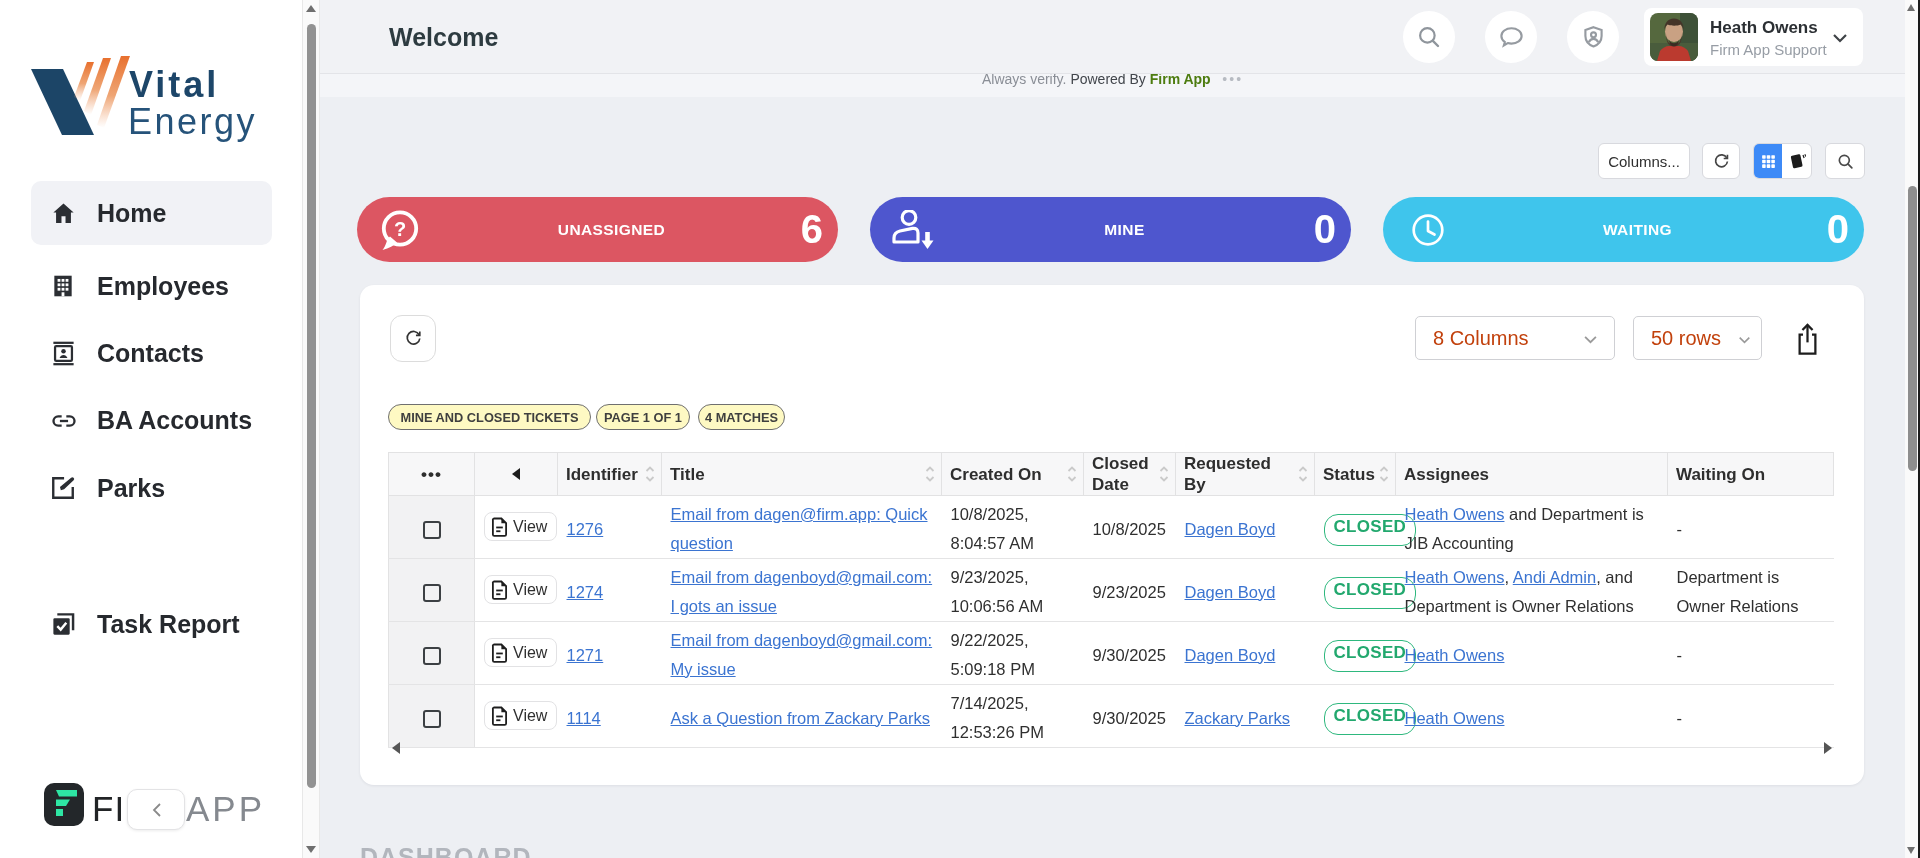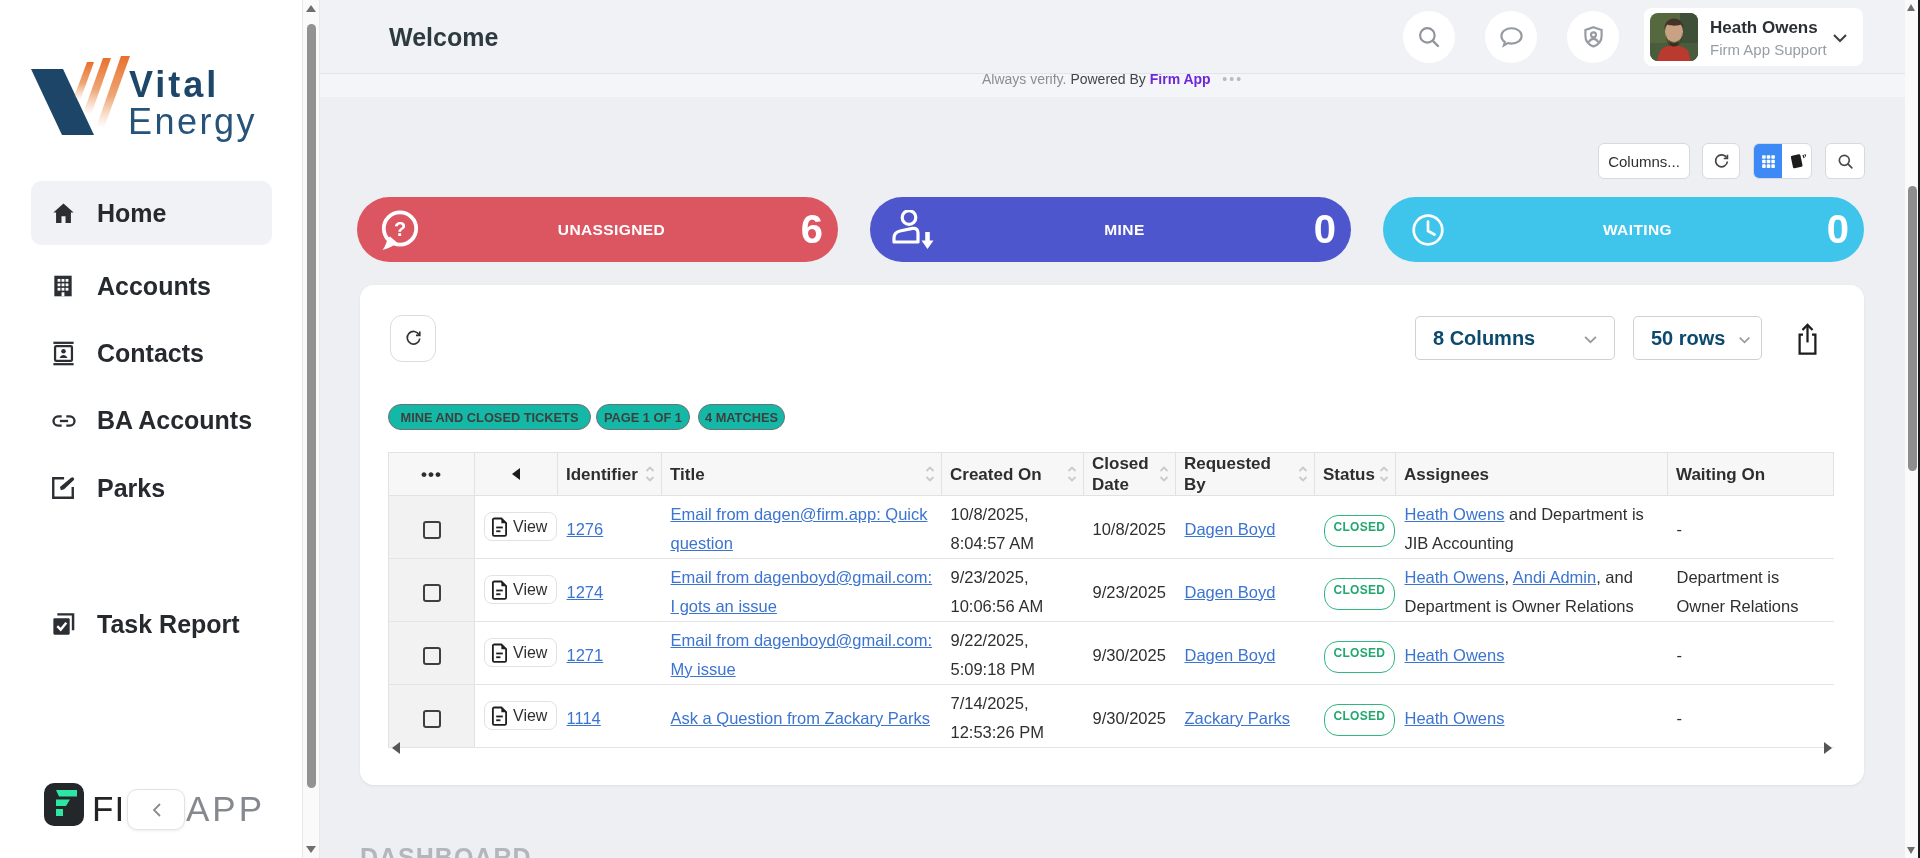--- a/index.html
+++ b/index.html
@@ -19,31 +19,31 @@
 
 .tbtn{position:absolute;top:143px;height:36px;background:#fff;border:1px solid #d8d9de;border-radius:6px;display:flex;align-items:center;justify-content:center;font-size:15px;color:#2e2e2e}
 
 .pill{position:absolute;top:197px;width:481px;height:65px;border-radius:33px;color:#fff}
 .pill .lbl{position:absolute;left:14px;width:100%;text-align:center;top:0;height:65px;line-height:65px;font-size:15.5px;font-weight:bold;letter-spacing:.4px}
 .pill .num{position:absolute;right:15px;top:0;height:65px;line-height:65px;font-size:40px;font-weight:bold}
 .pill svg{position:absolute;left:24px;top:12px}
 
 #card{position:absolute;left:360px;top:285px;width:1504px;height:500px;background:#fff;border-radius:14px;box-shadow:0 1px 3px rgba(20,20,40,.07)}
 #cardrefresh{position:absolute;left:390px;top:315px;width:46px;height:47px;border:1px solid #dcdcdc;border-radius:12px;background:#fff;display:flex;align-items:center;justify-content:center}
-.sel{position:absolute;top:316px;height:44px;background:#fff;border:1px solid #cfd0d4;border-radius:5px;font-size:20px;font-weight:bold;color:#0c4a6e;display:flex;align-items:center;padding-left:17px}
-.chip{position:absolute;top:404px;height:26px;border:1.5px solid #6f6f6f;border-radius:14px;font-size:12.8px;font-weight:bold;color:#3f3f3f;letter-spacing:0px;display:flex;align-items:center;justify-content:center;background:#14b8a6}
+.sel{position:absolute;top:316px;height:44px;background:#fff;border:1px solid #cfd0d4;border-radius:5px;font-size:20px;font-weight:normal;color:#c2410c;display:flex;align-items:center;padding-left:17px}
+.chip{position:absolute;top:404px;height:26px;border:1.5px solid #6f6f6f;border-radius:14px;font-size:12.8px;font-weight:bold;color:#3f3f3f;letter-spacing:0px;display:flex;align-items:center;justify-content:center;background:#fef9c3}
 
 #tbl{position:absolute;left:388px;top:452px;width:1446px;border-collapse:collapse;table-layout:fixed}
 #tbl th{background:#f7f7f8;border:1px solid #e2e2e3;font-size:17px;font-weight:bold;color:#2e2e2e;text-align:left;padding:0 8px;height:42px;vertical-align:middle;position:relative;line-height:21px}
 #tbl td{border-bottom:1px solid #e4e4e5;font-size:16.5px;color:#2f2f2f;padding:4px 9px 0;height:60px;vertical-align:middle;background:#fff;line-height:29px}
 #tbl td.cb{background:#f2f2f3;border-left:1px solid #e2e2e3;border-right:1px solid #e2e2e3;text-align:center}
 #tbl a{color:#3b74d1;text-decoration:underline}
 .ckbx{display:inline-block;width:18px;height:18px;border:2px solid #3c4043;border-radius:3px;vertical-align:middle}
 .viewbtn{display:inline-flex;align-items:center;height:29px;border:1px solid #e2e2e4;border-radius:8px;padding:0 9px 0 6px;font-size:16px;color:#2f2f2f;background:#fff;line-height:normal}
-.stchip{display:inline-block;height:32px;line-height:23px;border:1.5px solid #2eb87e;border-radius:14px;color:#22a86e;font-size:12px;font-weight:bold;letter-spacing:.3px;padding:0 9px;background:#fff}
+.stchip{display:inline-block;height:32px;line-height:23px;border:1.5px solid #2eb87e;border-radius:14px;color:#22a86e;font-size:17px;font-weight:bold;letter-spacing:.3px;padding:0 9px;background:#fff}
 .sort{position:absolute;right:5px;top:50%;margin-top:-8px}
 
 .harr{position:absolute;top:742px;width:0;height:0;border-top:6px solid transparent;border-bottom:6px solid transparent}
 #dashboard{position:absolute;left:360px;top:843px;font-size:25px;font-weight:bold;color:#b2b6bd;letter-spacing:1px}
 
 #sidebar{position:absolute;left:0;top:0;width:302px;height:858px;background:#fff}
 .nav{position:absolute;left:0;width:302px;height:68px}
 .nav .hl{position:absolute;left:31px;top:0;width:241px;height:64px;background:#f1f2f6;border-radius:10px}
 .nav svg{position:absolute;left:50px;top:19px}
 .nav .t{position:absolute;left:97px;top:18px;font-size:25px;font-weight:bold;color:#26292e}
@@ -92,21 +92,21 @@
     </svg>
     <div id="uname">Heath Owens</div>
     <div id="urole">Firm App Support</div>
     <svg width="16" height="10" viewBox="0 0 16 10" style="position:absolute;left:188px;top:25px">
           <polyline points="2,2 8,8 14,2" fill="none" stroke="#3f4347" stroke-width="2.2"></polyline>
         </svg>
   </div>
 </div>
 
 <div id="banner">
-  <div id="bannertext">Always verify. <span style="color:#41454b">Powered By</span> <b style="color:#6d28d9">Firm App</b> &nbsp;&nbsp;<span style="color:#b7bbc2;letter-spacing:2px">•••</span></div>
+  <div id="bannertext">Always verify. <span style="color:#41454b">Powered By</span> <b style="color:#4d7c0f">Firm App</b> &nbsp;&nbsp;<span style="color:#b7bbc2;letter-spacing:2px">•••</span></div>
 </div>
 
 <div class="tbtn" style="left:1598px;width:92px">Columns...</div>
 <div class="tbtn" style="left:1702px;width:38px">
   <svg width="19" height="19" viewBox="0 0 24 24">
         <path fill="none" stroke="#454545" stroke-width="2.1" d="M18.6 7.5A7.5 7.5 0 1 0 19.5 12"></path>
         <polyline points="19.5,3.5 19.5,8.2 14.8,8.2" fill="none" stroke="#454545" stroke-width="2.1"></polyline>
       </svg>
 </div>
 <div class="tbtn" style="left:1753px;width:59px;padding:0;overflow:hidden">
@@ -346,21 +346,21 @@
             <rect x="14.4" y="5.5" width="2.6" height="2.6"></rect>
             <rect x="7" y="9.6" width="2.6" height="2.6"></rect>
             <rect x="10.7" y="9.6" width="2.6" height="2.6"></rect>
             <rect x="14.4" y="9.6" width="2.6" height="2.6"></rect>
             <rect x="7" y="13.7" width="2.6" height="2.6"></rect>
             <rect x="10.7" y="13.7" width="2.6" height="2.6"></rect>
             <rect x="14.4" y="13.7" width="2.6" height="2.6"></rect>
             <rect x="10.7" y="17.8" width="2.6" height="3.7"></rect>
           </g>
         </svg>
-    <div class="t">Accounts</div>
+    <div class="t">Employees</div>
   </div>
   <div class="nav" style="top:321px">
     <svg width="27" height="27" viewBox="0 0 24 24">
           <line x1="3" y1="2.5" x2="21" y2="2.5" stroke="#2b2e33" stroke-width="2"></line>
           <line x1="3" y1="21.5" x2="21" y2="21.5" stroke="#2b2e33" stroke-width="2"></line>
           <rect x="4.5" y="5.5" width="15" height="13" rx="1" fill="none" stroke="#2b2e33" stroke-width="2"></rect>
           <circle cx="12" cy="10" r="2" fill="#2b2e33"></circle>
           <path d="M8.5 16c.7-1.7 2-2.6 3.5-2.6s2.8.9 3.5 2.6z" fill="#2b2e33"></path>
         </svg>
     <div class="t">Contacts</div>

